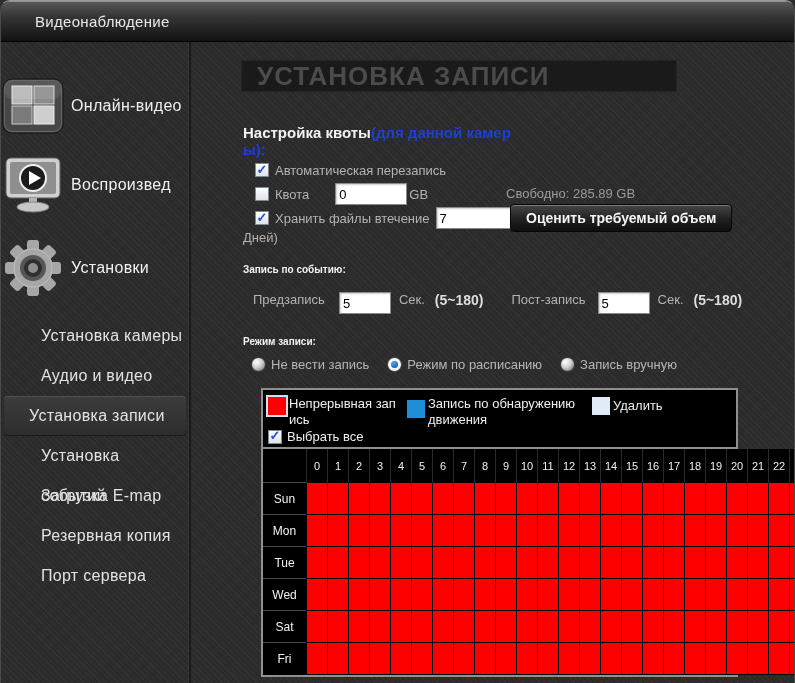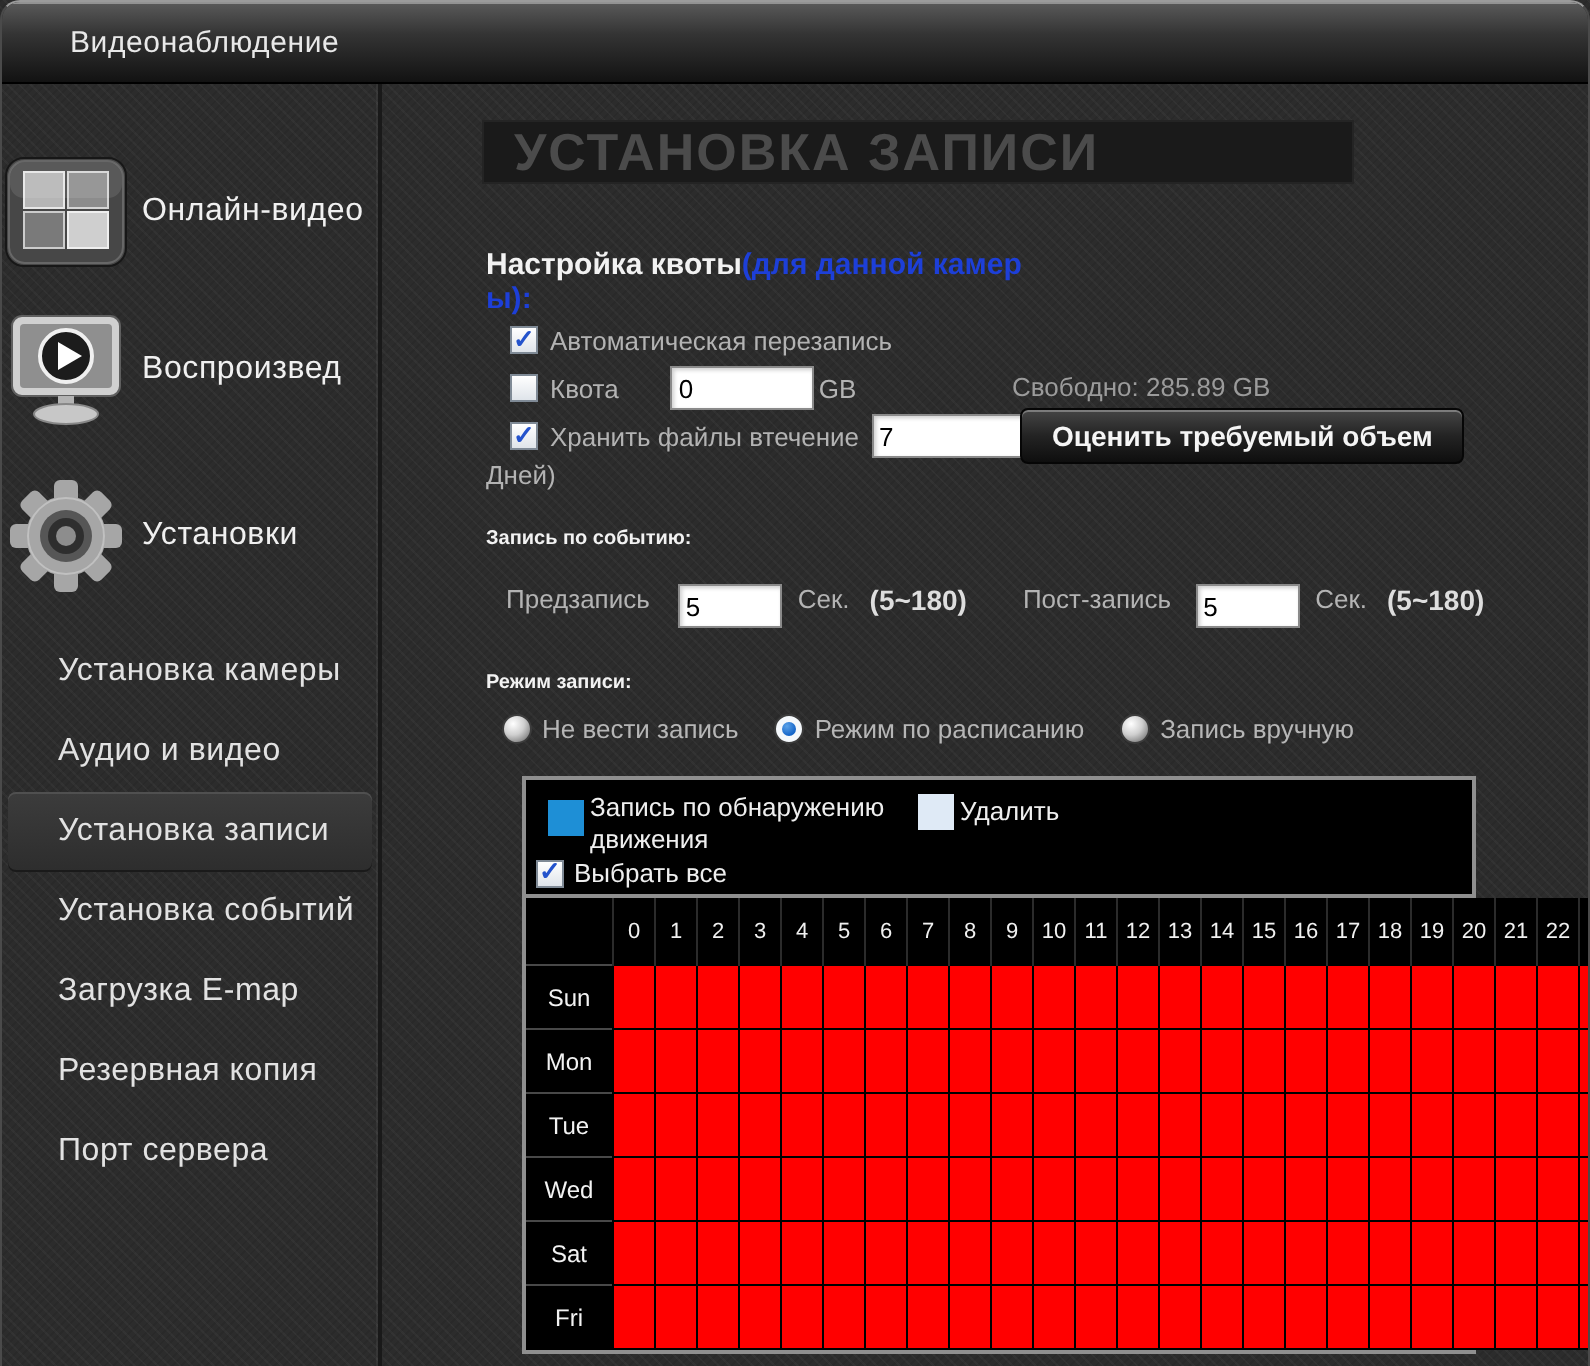--- a/index.html
+++ b/index.html
@@ -32,21 +32,21 @@
   .main{flex:1;position:relative;}
   
   .side-big{display:flex;align-items:center;cursor:pointer;}
   .side-big .ic{width:64px;flex:0 0 64px;display:flex;justify-content:center;}
   .side-big .lbl{color:#f0f0f0;font-size:16px;margin-left:6px;letter-spacing:.3px;}
   #item-online{margin-top:36px;}
   #item-playback{margin-top:22px;}
   #item-settings{margin-top:24px;}
   #item-status{margin-top:16px;}
   #settings-list{margin-top:18px;}
-  .side-sub{height:40px;line-height:40px;padding-left:28px;color:#e2e2e2;font-size:16px;
+  .side-sub{height:40px;line-height:40px;padding-left:40px;color:#e2e2e2;font-size:16px;
     letter-spacing:.3px;cursor:pointer;}
   .side-sub.selected{
     background:linear-gradient(180deg,#3c3c3c,#2d2d2d);
     box-shadow:inset 0 1px 0 #505050, inset 0 -1px 0 #1a1a1a;
     border-radius:4px;margin:0 3px;padding-left:25px;
   }
   
   .page-header{
     margin:18px 0 0 50px;width:420px;height:32px;line-height:32px;
     background:#1a1a1a;box-shadow:inset 0 0 0 1px #242424;
@@ -260,20 +260,24 @@
           </label>
           <label class="radio-item">
             <span class="radio"></span>
             <span>Запись вручную</span>
           </label>
         </div>
 
       <div class="panel">
         <div class="legend">
           <div class="legend-row" id="legend-row">
+              <div class="legend-item li0">
+                <span class="swatch selected" style="background: rgb(255, 0, 0);"></span>
+                <span class="legend-label">Непрерывная запись</span>
+              </div>
               <div class="legend-item li1">
                 <span class="swatch" style="background: rgb(30, 143, 214);"></span>
                 <span class="legend-label">Запись по обнаружению движения</span>
               </div>
               <div class="legend-item li2">
                 <span class="swatch" style="background: rgb(223, 234, 246);"></span>
                 <span class="legend-label">Удалить</span>
               </div>
             </div>
           <div class="select-all">

